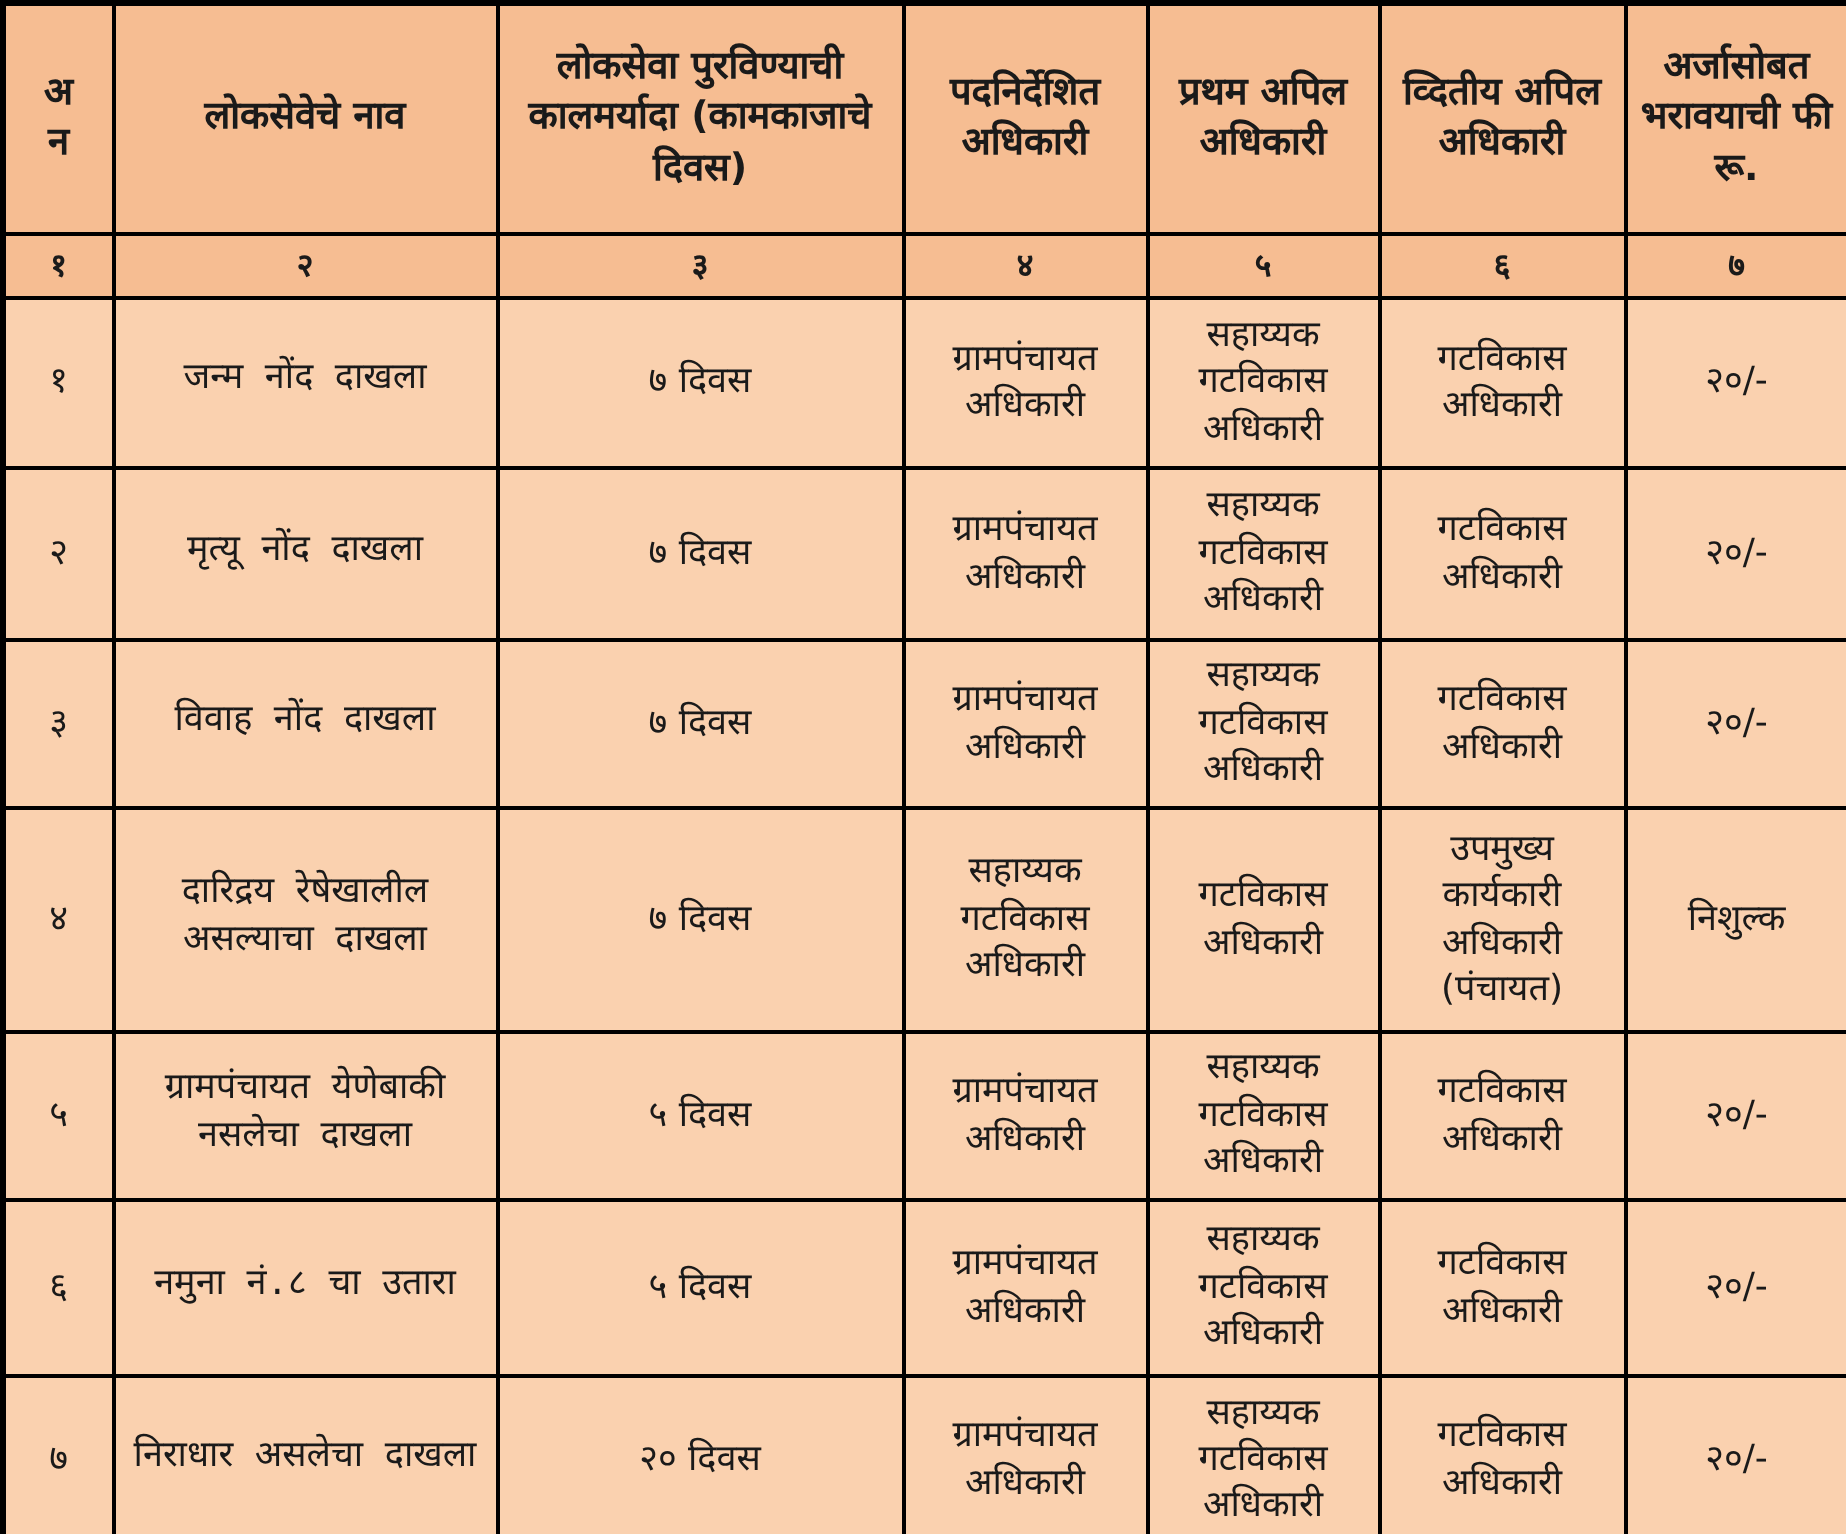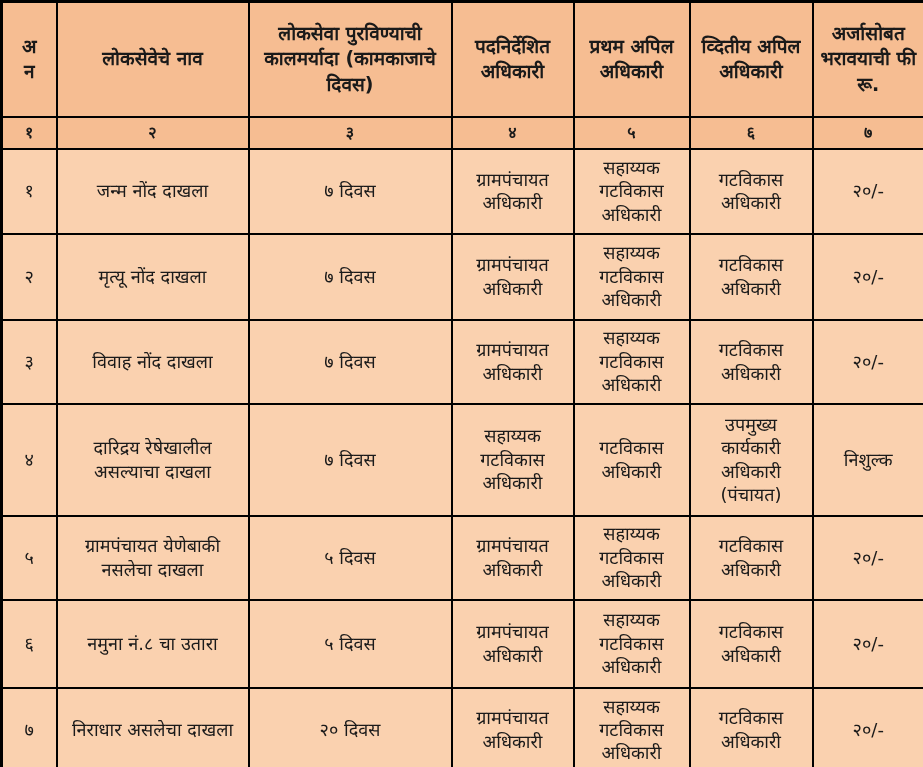--- a/index.html
+++ b/index.html
@@ -53,20 +53,21 @@
   tr.row-h85  { height: 85px; }
   tr.row-h86  { height: 86px; }
   tr.row-h84  { height: 84px; }
   tr.row-h112 { height: 112px; }
   tr.row-h88  { height: 88px; }
   .prewrap { white-space: pre-line; }
   td.service-cell {
     text-align: left;
     padding-left: 15px;
     padding-right: 10px;
+    font-family: Liberation Mono, monospace;
   }
   td.sr-cell { font-size: 17px; }
   td.fee-cell { font-size: 18px; margin-top: 20px; }
 </style>
 </head>
 <body>
 
 <div class="page">
   <table class="services">
     <colgroup>

